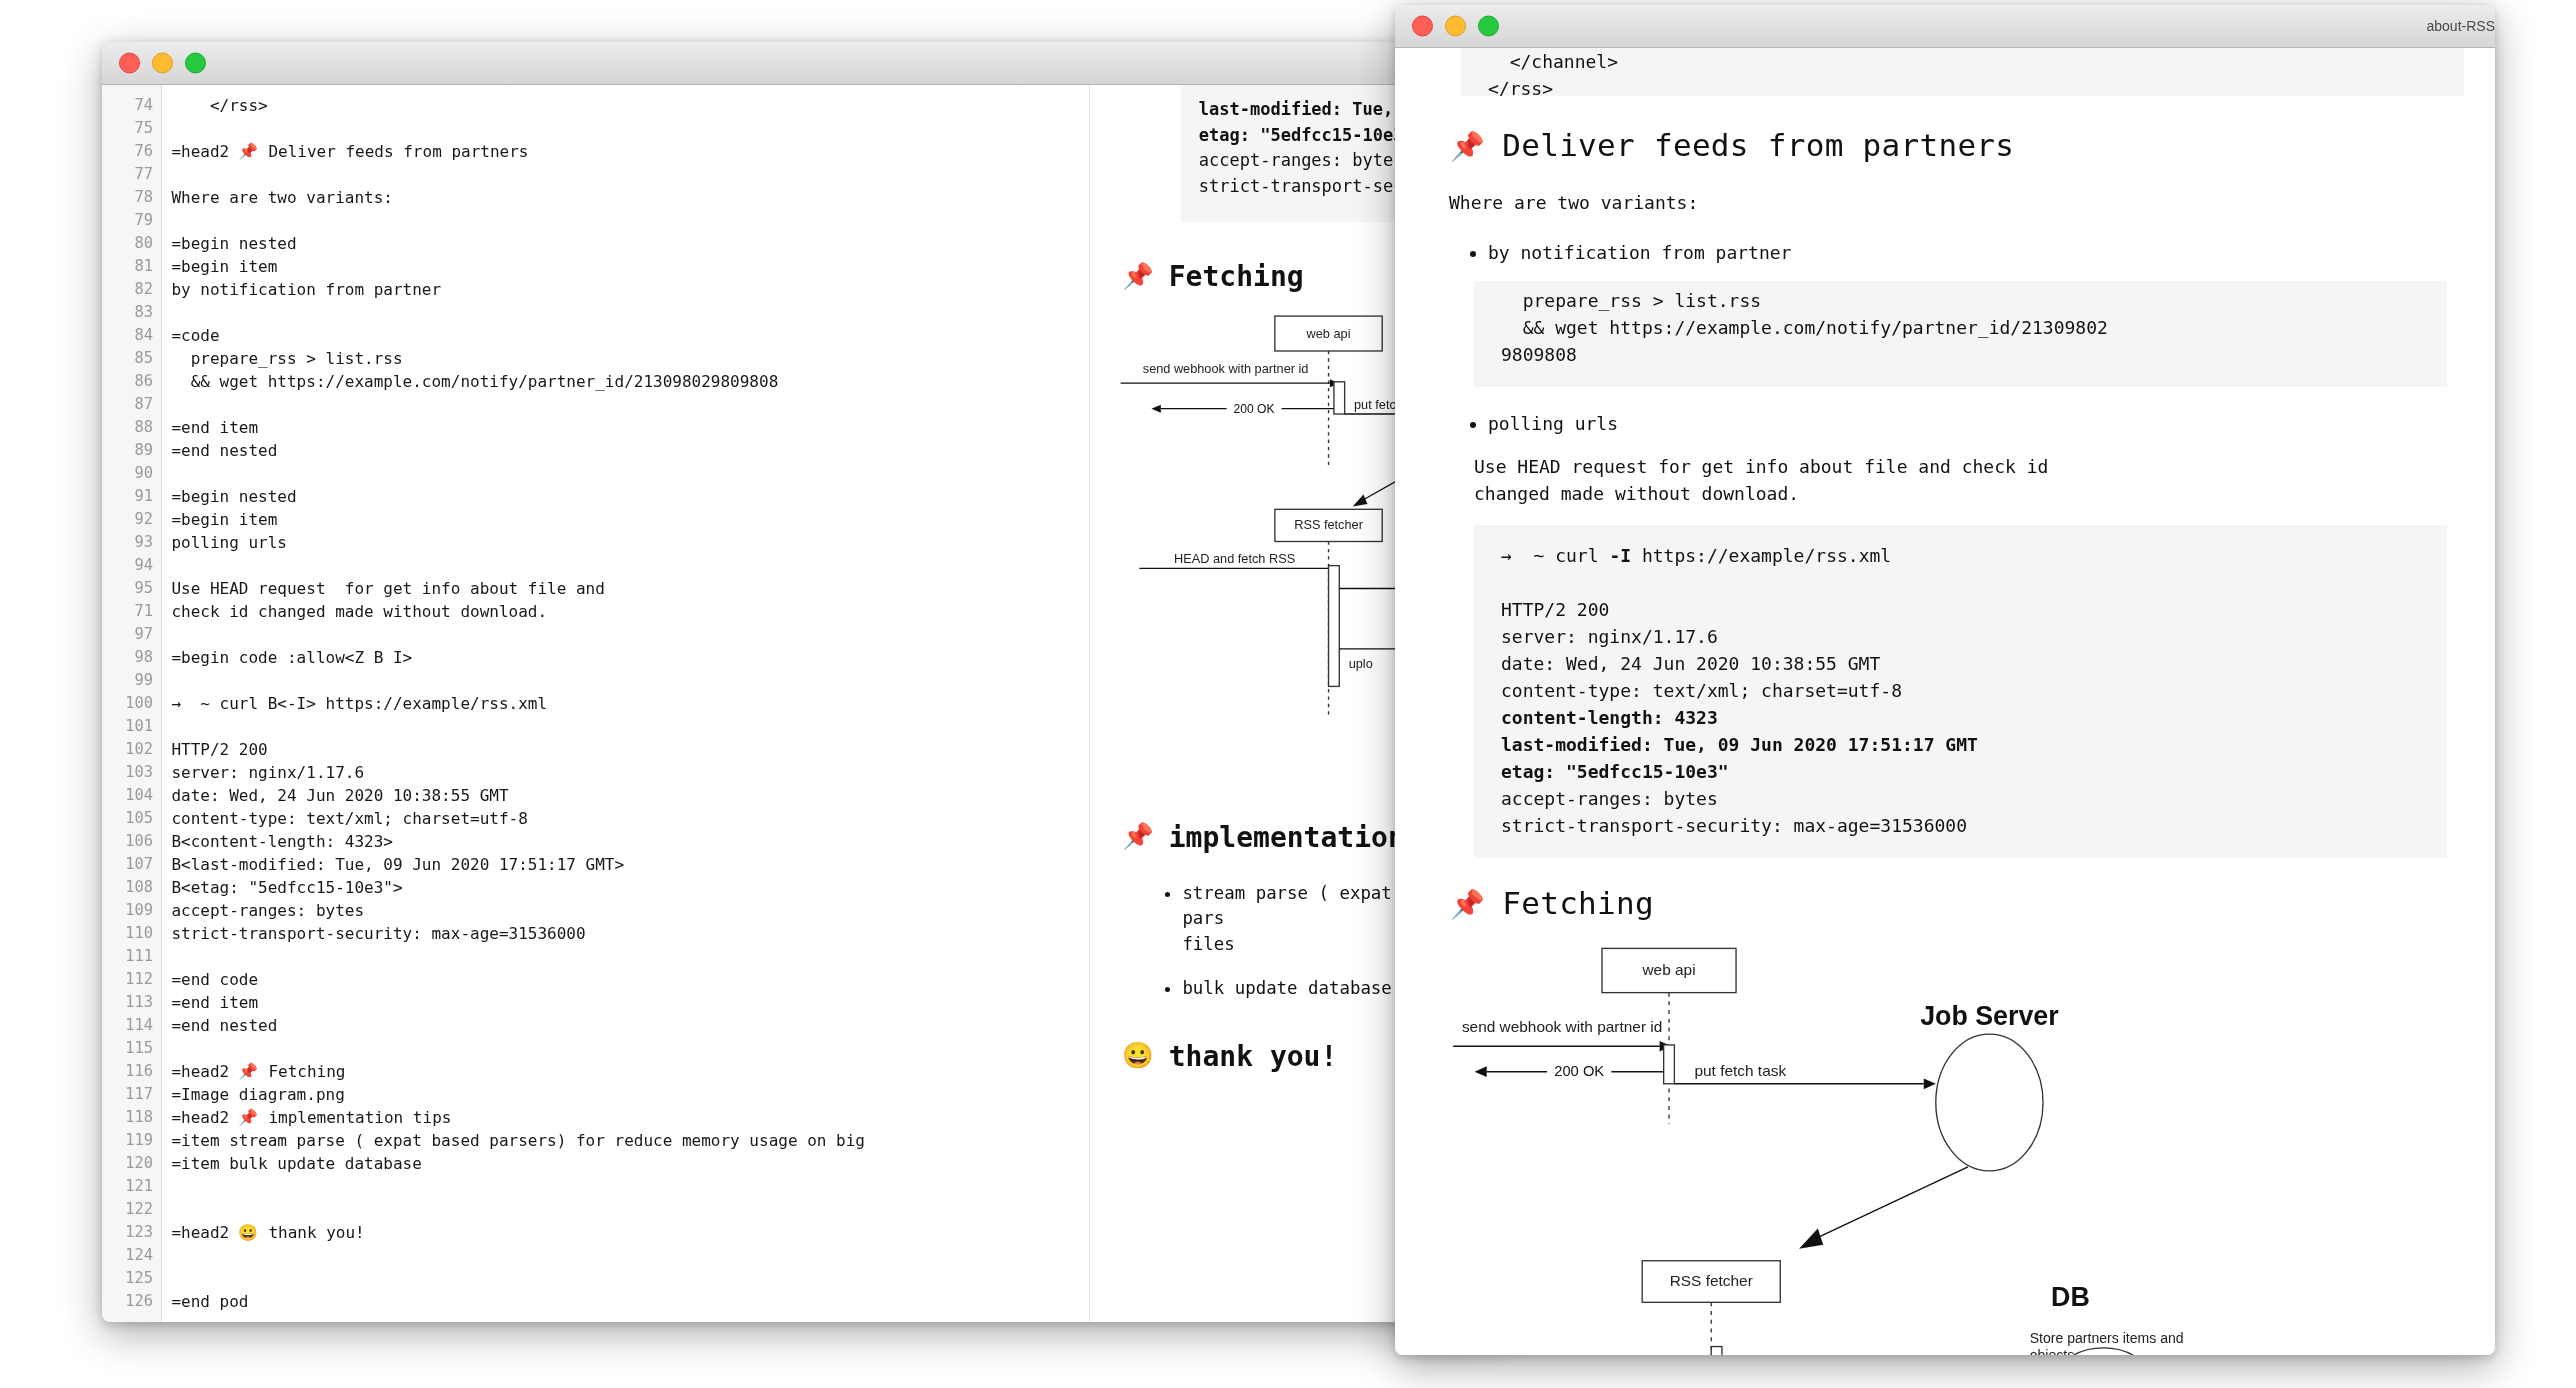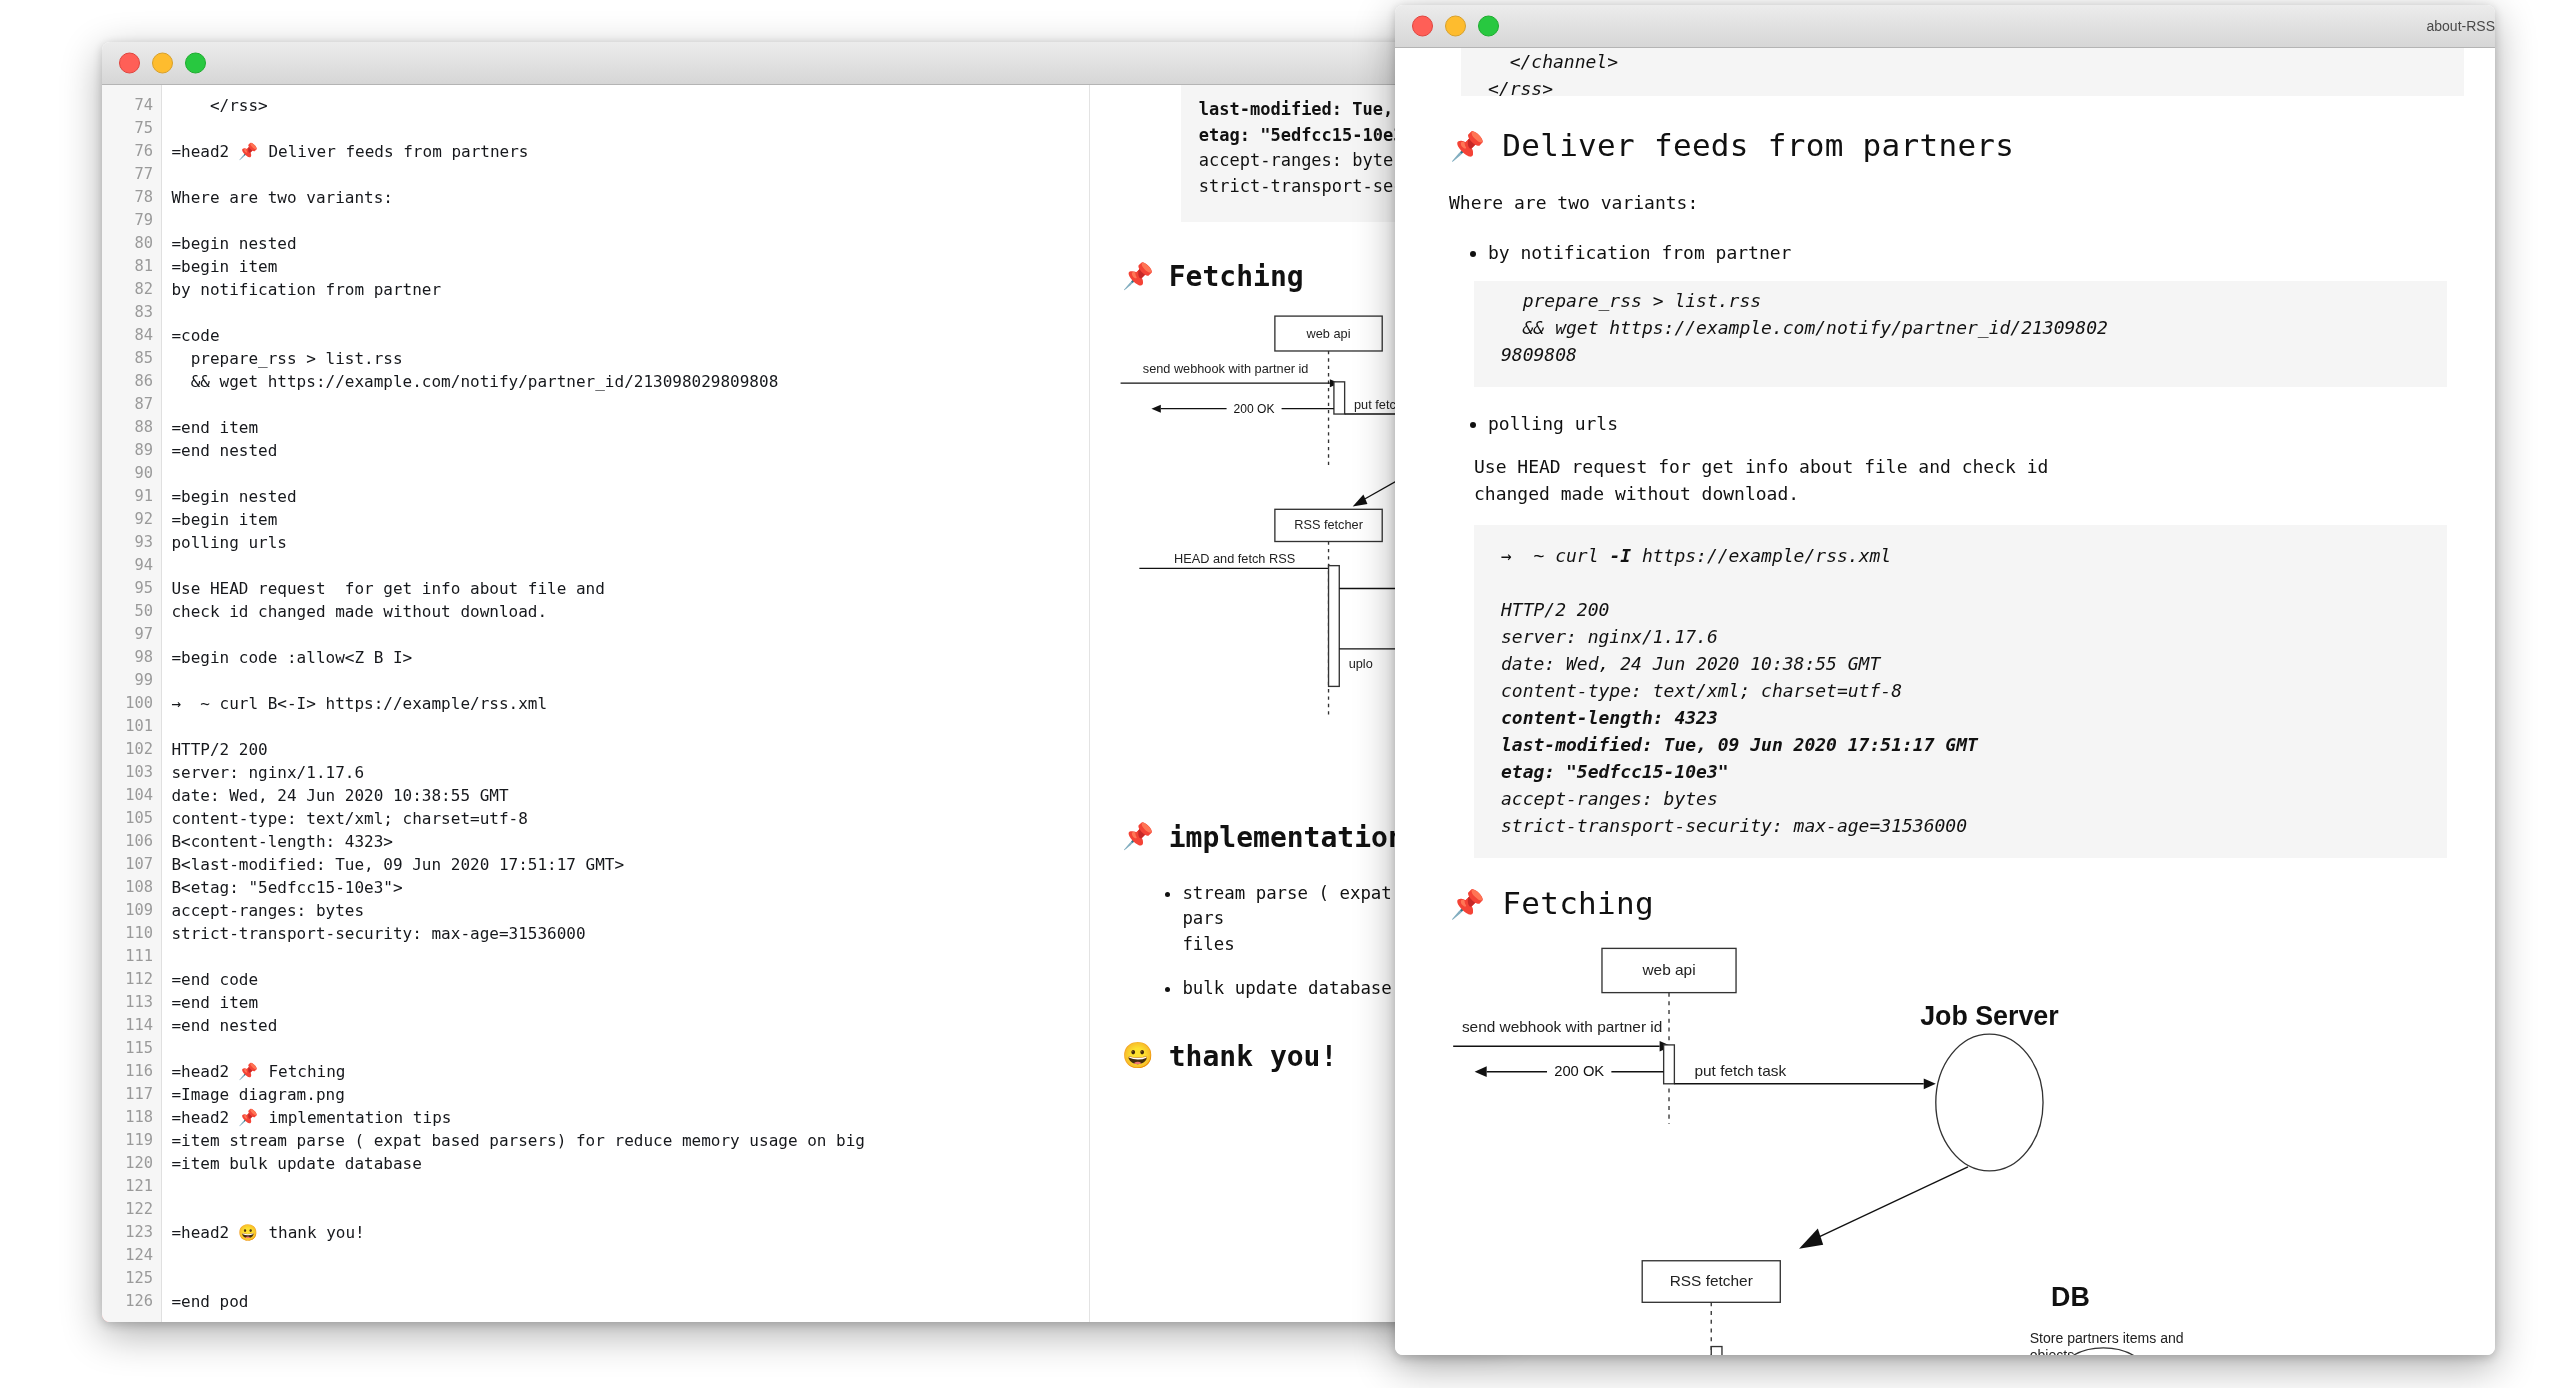--- a/index.html
+++ b/index.html
@@ -55,21 +55,21 @@
   .pv-list{margin:27px 0 0 35px;}
   .pv-list li{font-family:"DejaVu Sans Mono","Liberation Mono",monospace;
               font-size:17.4px;line-height:25.5px;color:#111;margin-bottom:19px;}
 
   
   #front-window{left:1395px;top:5.4px;width:1100px;height:1350px;}
   #front-body{height:calc(100% - 42px);background:#fff;position:relative;
               overflow:hidden;padding:0 31px 0 31px;box-sizing:border-box;}
   .fw-codeblock{background:#f5f5f5;padding:6.7px 27px 19px 27px;box-sizing:border-box;}
   .fw-codeblock .ln{font-family:"DejaVu Sans Mono","Liberation Mono",monospace;
-                    font-size:18px;line-height:27px;color:#111;white-space:pre;font-style:italic;}
+                    font-size:18px;line-height:27px;color:#111;white-space:pre;}
   .fw-codeblock .ln.b{font-weight:bold;}
   .fw-h2{display:flex;align-items:baseline;gap:17.4px;margin:31px 0 0 24px;}
   .fw-h2 .emo{font-size:28px;line-height:1;}
   .fw-h2 .txt{font-family:"DejaVu Sans Mono","Liberation Mono",monospace;
               font-size:31px;font-weight:normal;color:#111;letter-spacing:0.3px;}
   .fw-p{font-family:"DejaVu Sans Mono","Liberation Mono",monospace;
         font-size:18px;line-height:27px;color:#111;margin:25.5px 0 0 23px;}
   .fw-ul{margin:23px 0 0 23px;padding-left:39px;}
   .fw-ul li{font-family:"DejaVu Sans Mono","Liberation Mono",monospace;
             font-size:18px;line-height:27px;color:#111;margin-bottom:6.7px;}
@@ -111,21 +111,21 @@
           <div>86</div>
           <div>87</div>
           <div>88</div>
           <div>89</div>
           <div>90</div>
           <div>91</div>
           <div>92</div>
           <div>93</div>
           <div>94</div>
           <div>95</div>
-          <div>50</div>
+          <div>71</div>
           <div>97</div>
           <div>98</div>
           <div>99</div>
           <div>100</div>
           <div>101</div>
           <div>102</div>
           <div>103</div>
           <div>104</div>
           <div>105</div>
           <div>106</div>

